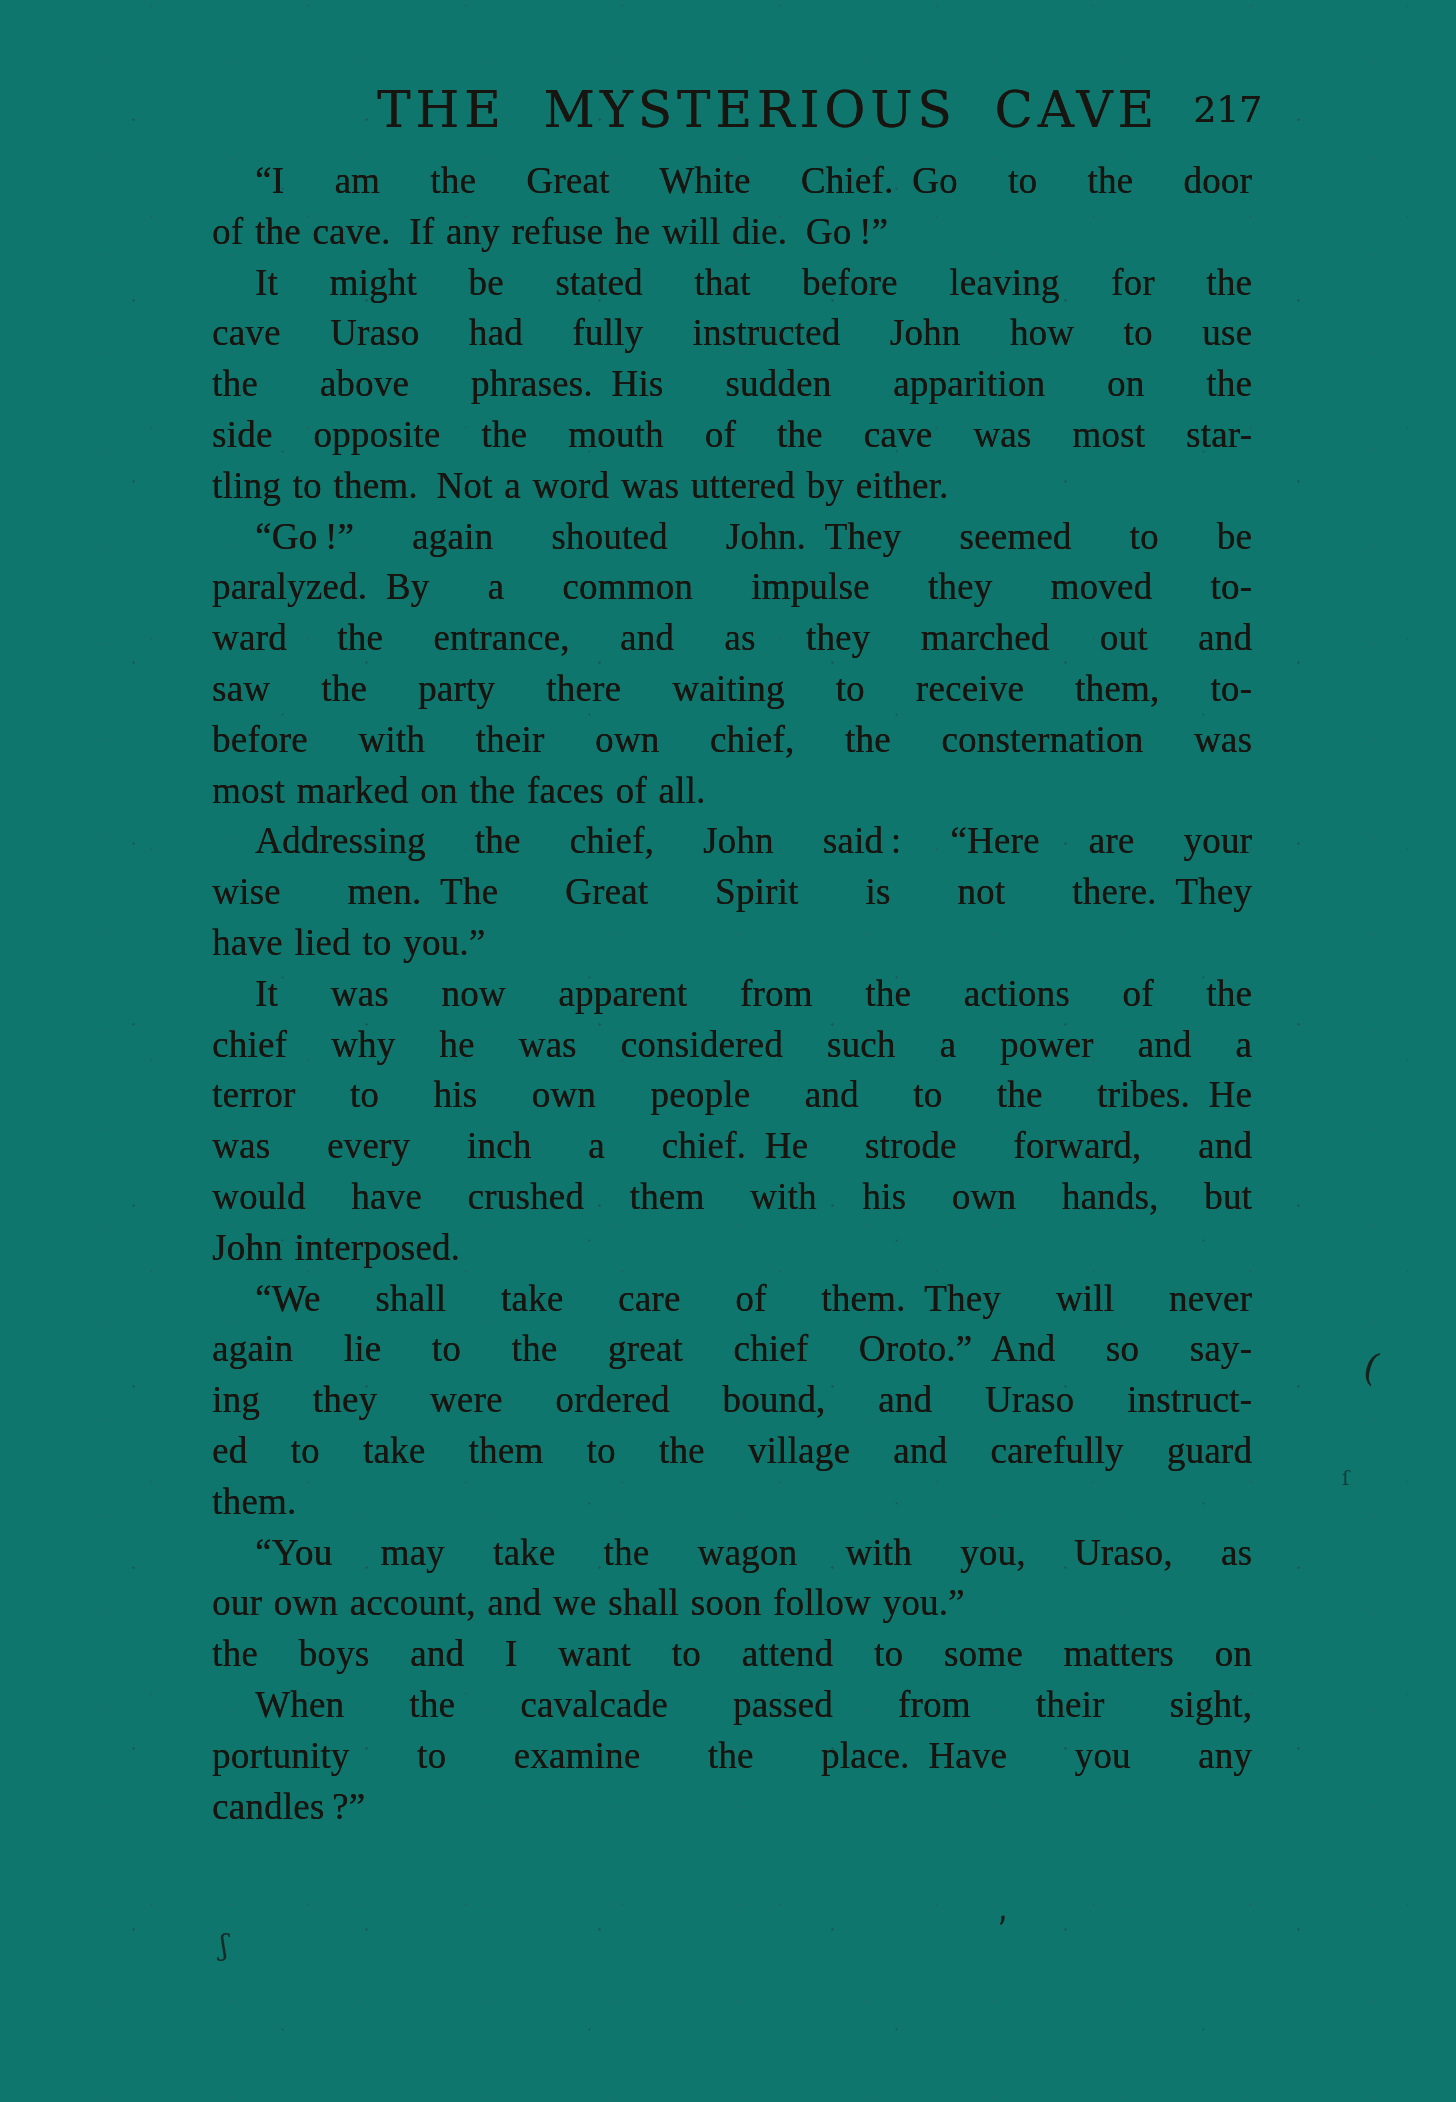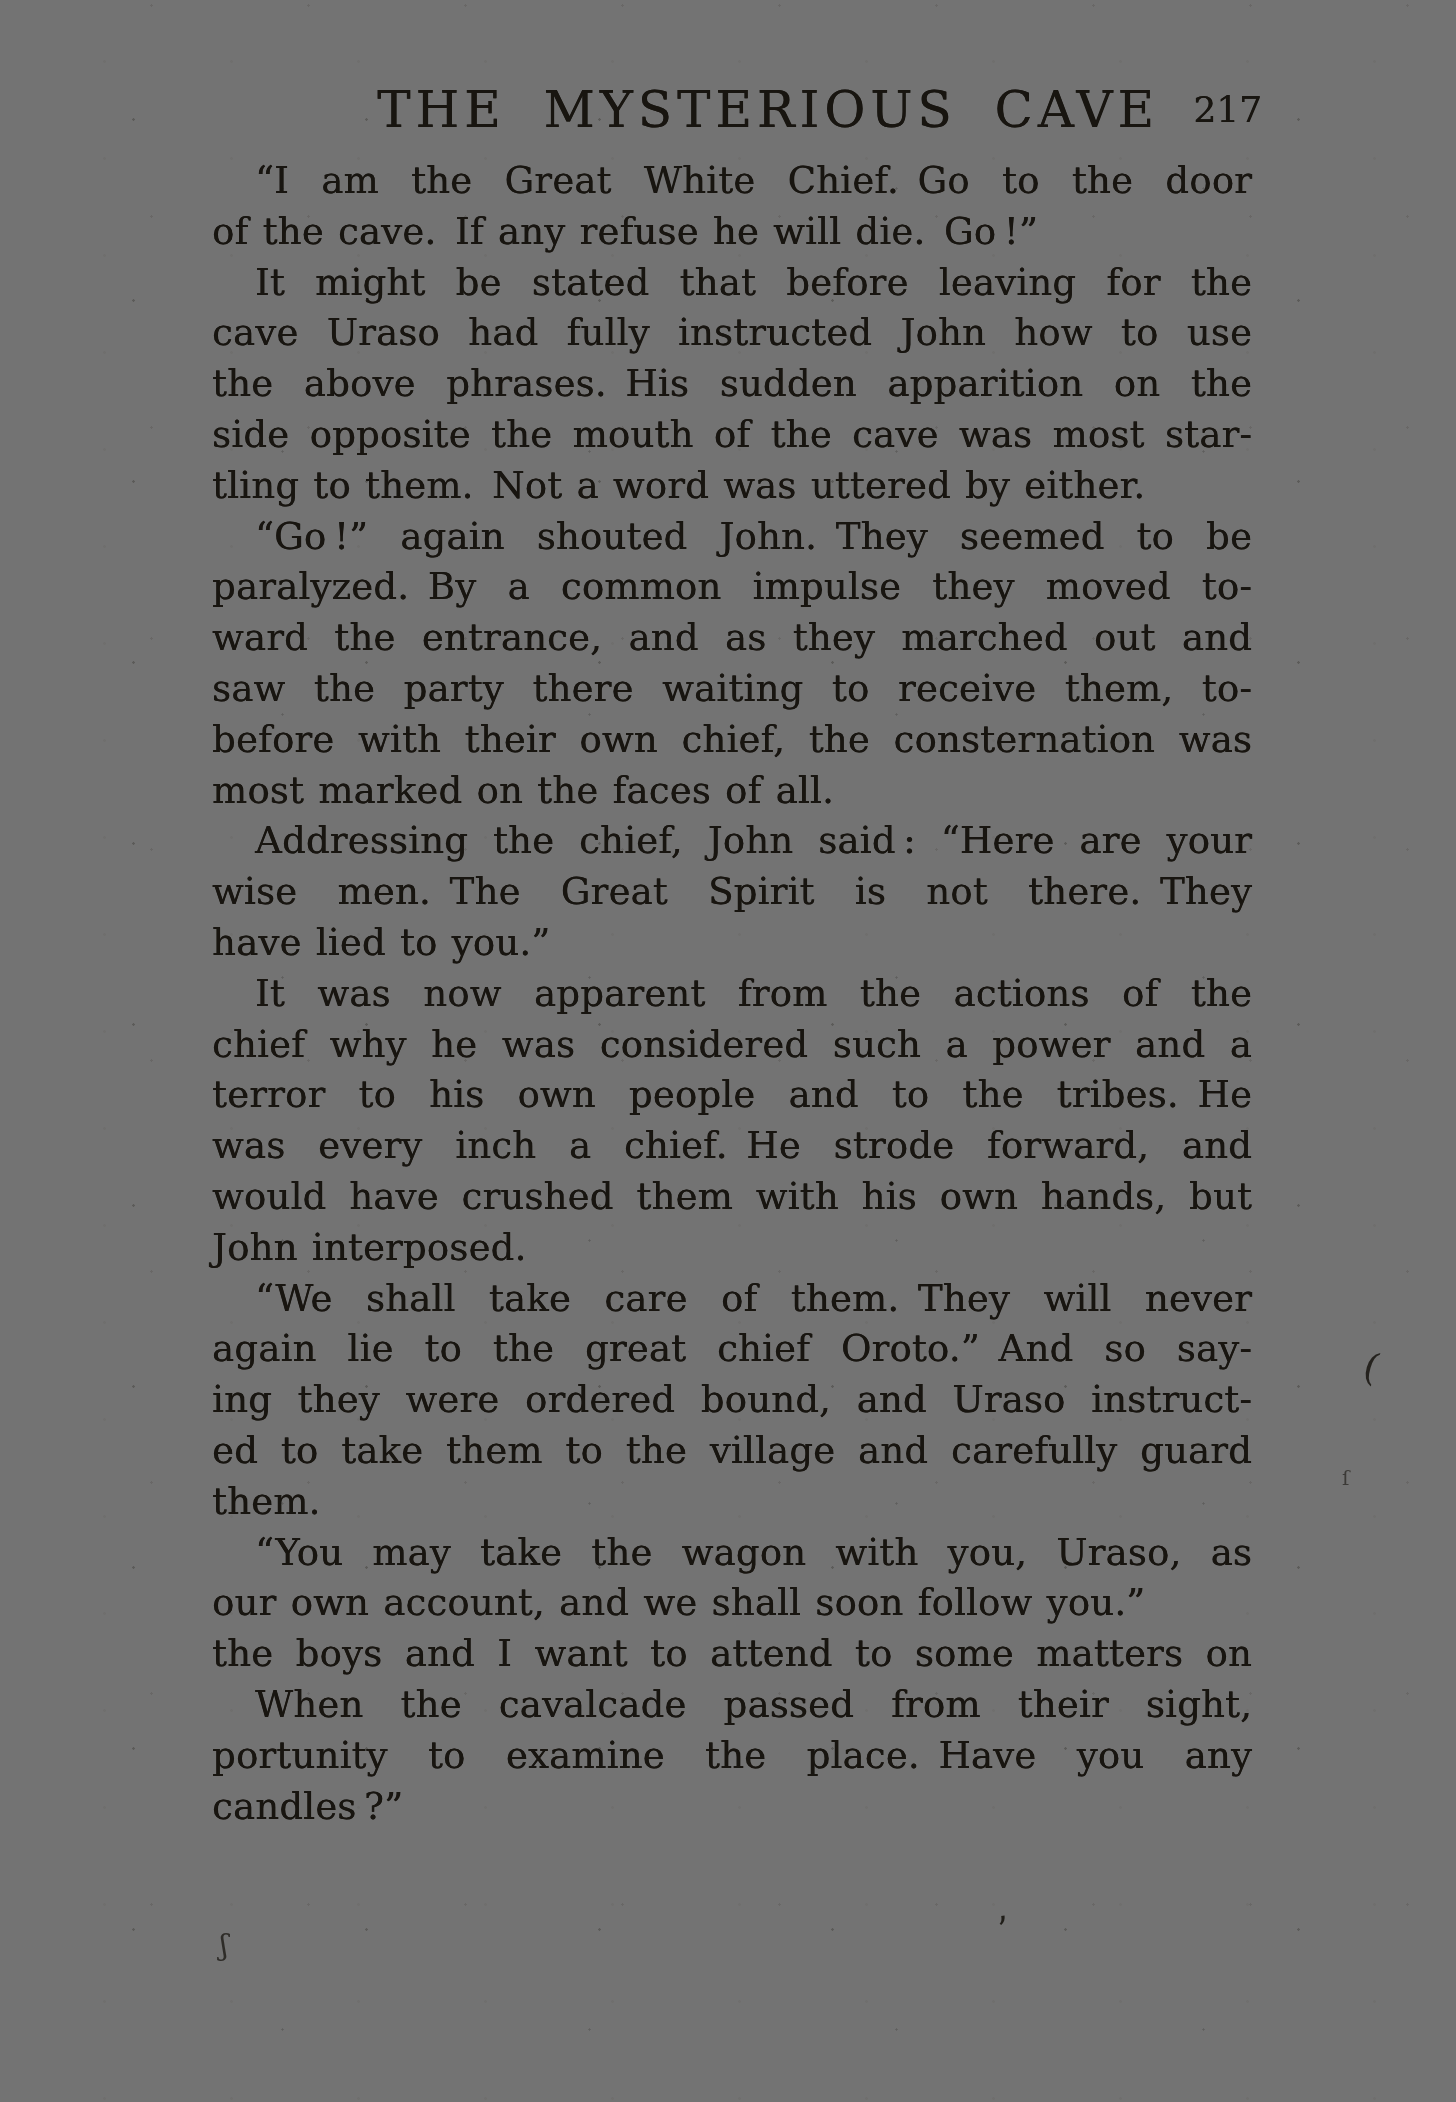--- a/index.html
+++ b/index.html
@@ -4,21 +4,21 @@
 <style>
   html,body{margin:0;padding:0;}
   body{
     width:1456px;height:2102px;
     background:#ffffff;
     font-family:"DejaVu Serif","Liberation Serif",serif;
   }
   .page{
     position:relative;
     width:1456px;height:2102px;
-    background:#737373;
+    background:#0f766e;
     color:#181510;
     overflow:hidden;
   }
   
   .page::before{
     content:"";position:absolute;inset:0;pointer-events:none;
     background-image:
       radial-gradient(circle, rgba(45,42,38,.55) 0 1px, transparent 1.5px),
       radial-gradient(circle, rgba(70,66,60,.38) 0 1px, transparent 1.4px),
       radial-gradient(circle, rgba(35,33,30,.42) 0 .9px, transparent 1.3px),
@@ -45,20 +45,21 @@
   }
   .text-block{
     position:absolute;left:212px;top:156px;width:1040px;
   }
   .line{
     font-size:37px;line-height:50.8px;height:50.8px;
     letter-spacing:.2px;word-spacing:.06em;
     text-align:justify;text-align-last:justify;
     text-shadow:.35px .35px 0 currentColor;
     white-space:normal;
+    font-family:Liberation Serif, serif;
   }
   .line.indent{text-indent:43px;}
   .line.final{text-align-last:left;}
   .artifact{
     position:absolute;
     font-family:"DejaVu Serif","Liberation Serif",serif;
     color:#181510;pointer-events:none;line-height:1;
   }
 </style>
 </head>

